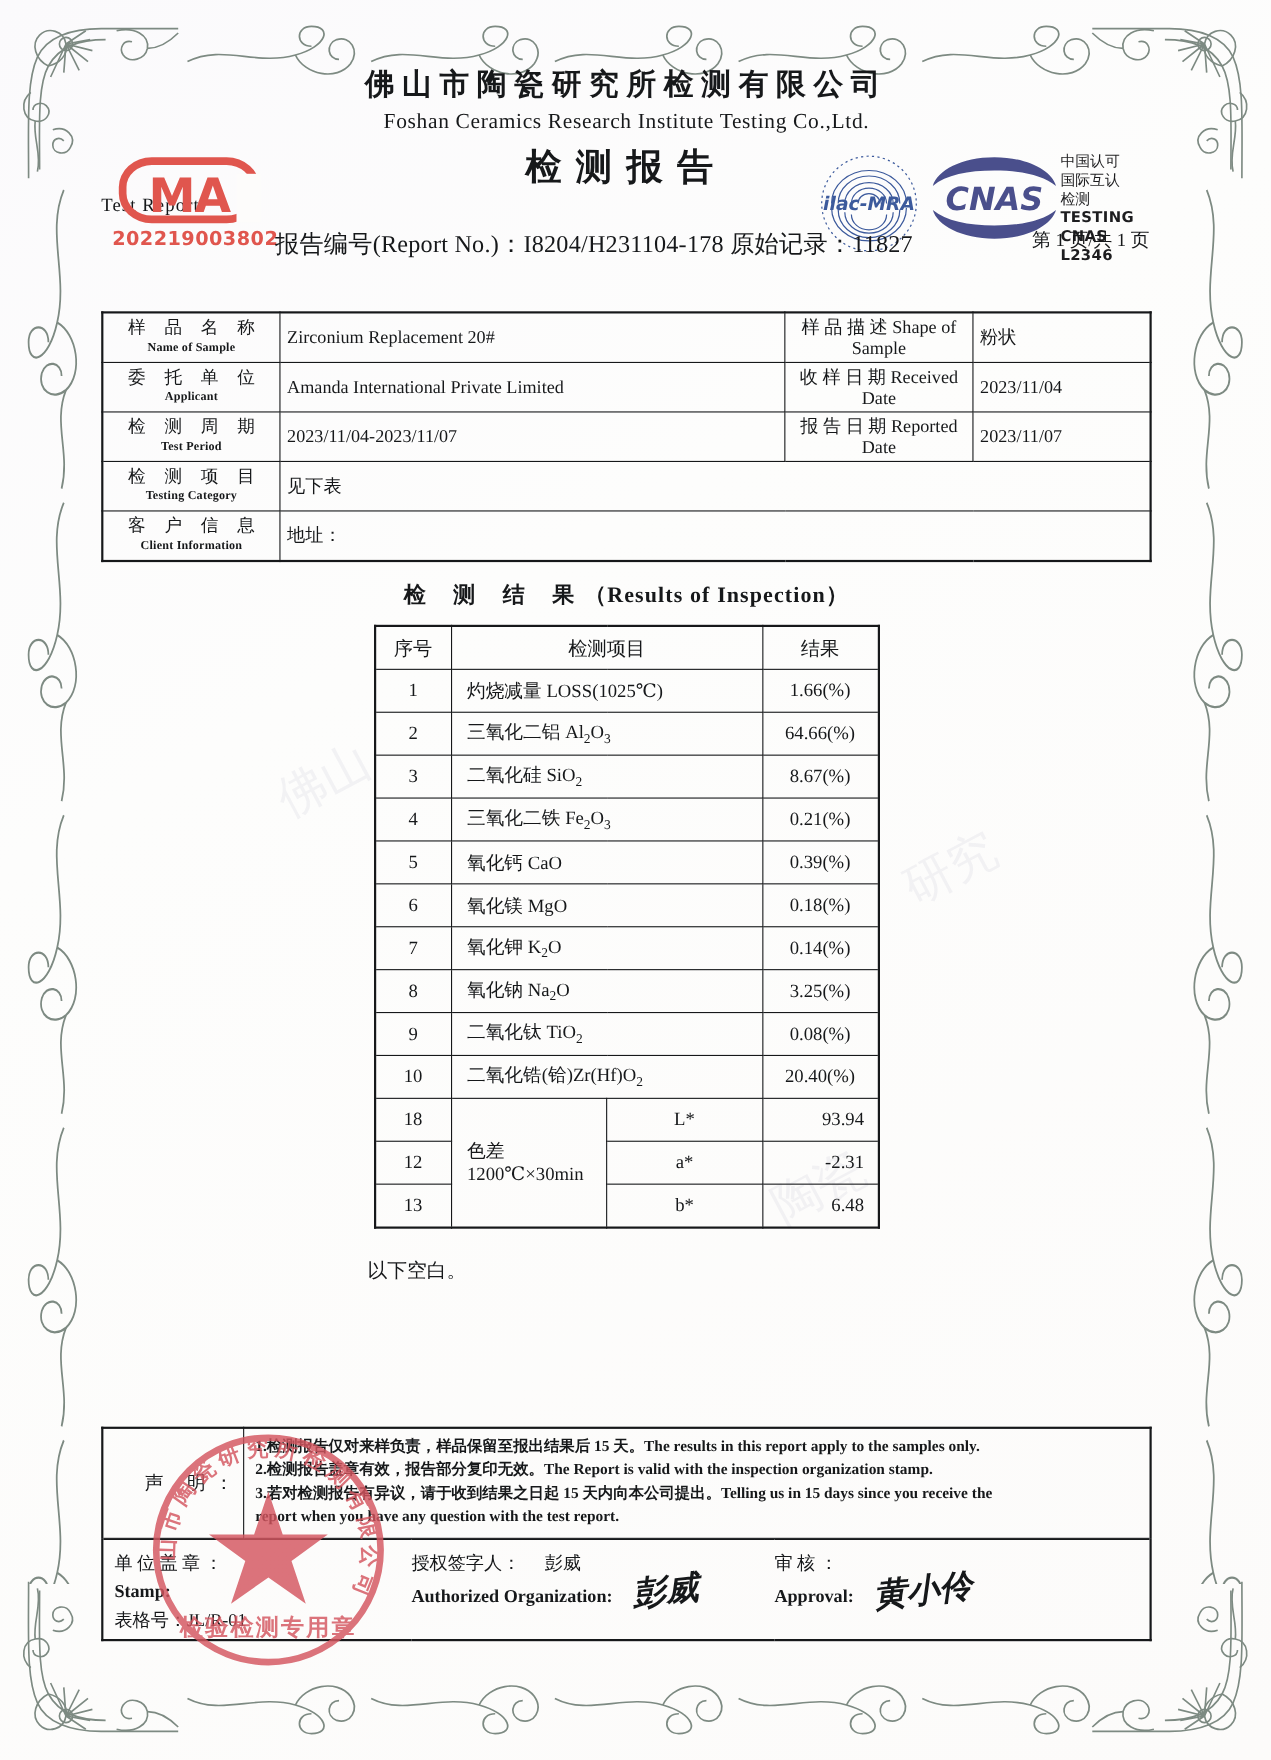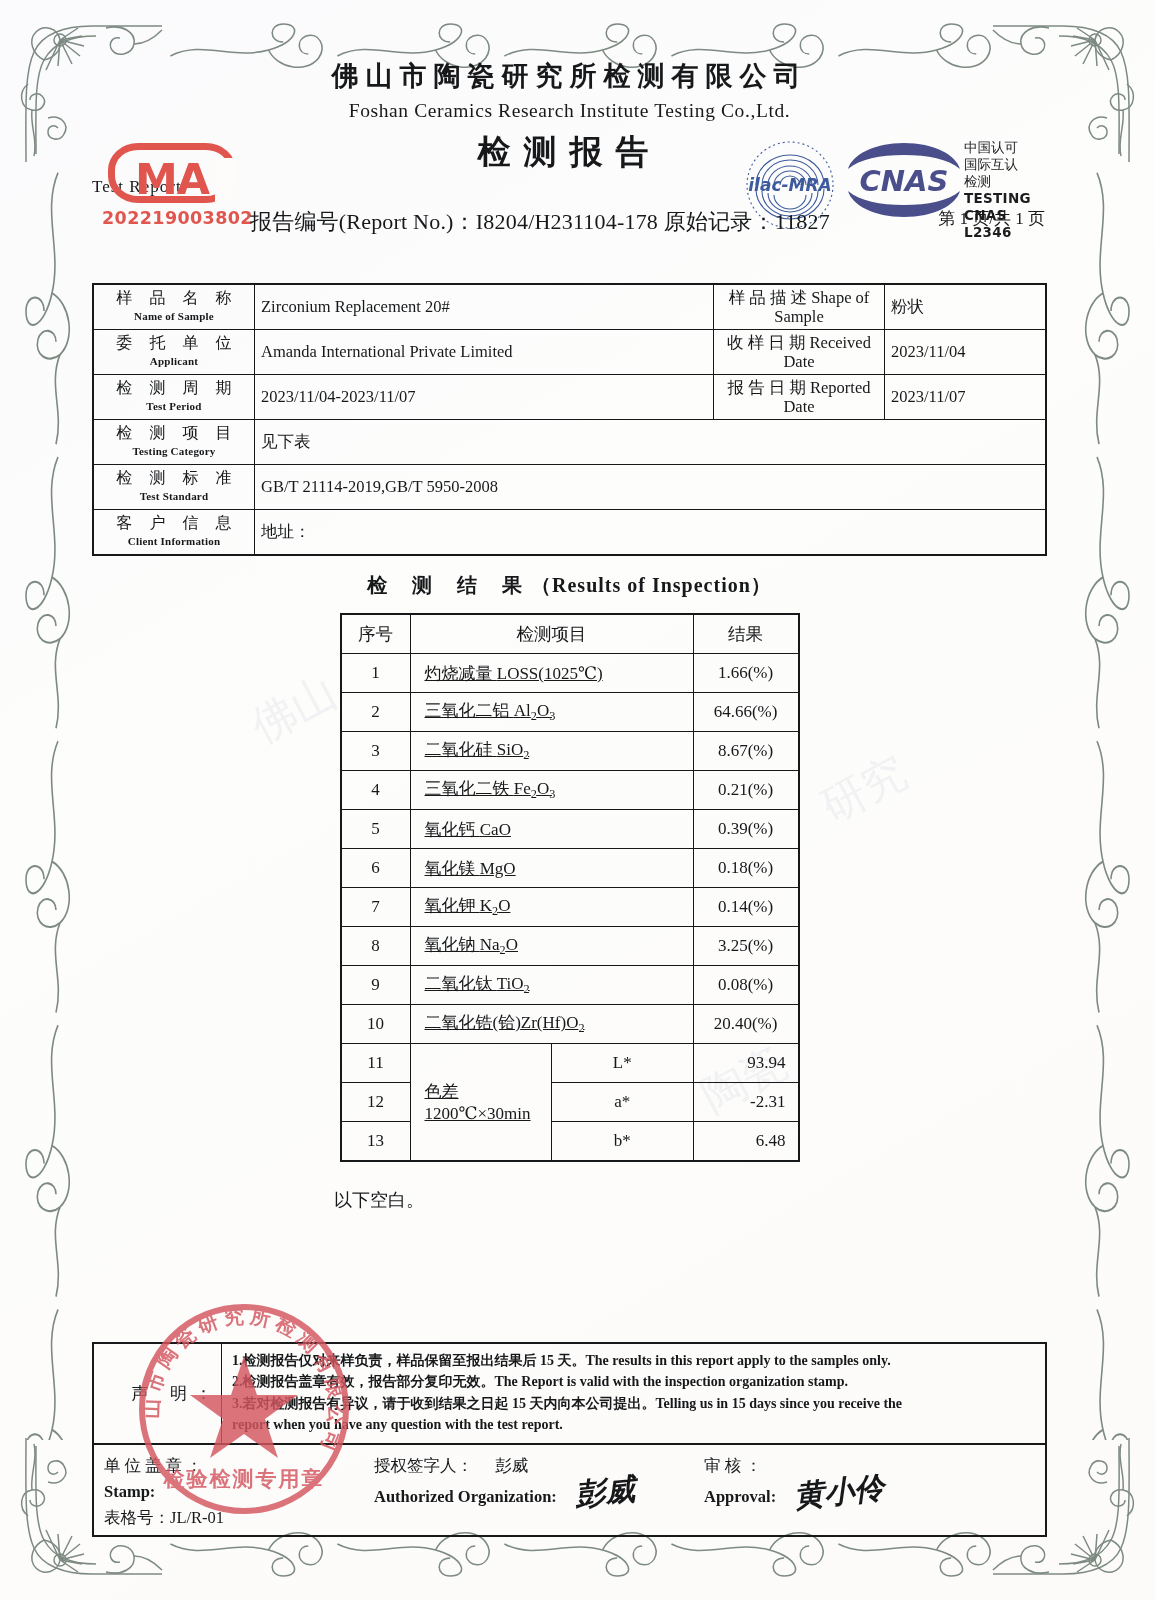--- a/index.html
+++ b/index.html
@@ -88,21 +88,21 @@
 
   .resttl{text-align:center;font-size:20px;font-weight:700;margin:16px 0 14px;letter-spacing:1px;}
   .resttl .sp{letter-spacing:9px;font-family:"DejaVu Serif","Liberation Serif",serif;}
 
   
   .results{width:460px;margin:0 auto;border:2px solid #16181a;table-layout:fixed;}
   .results td,.results th{border:1px solid #16181a;font-size:17px;font-weight:400;}
   .results th{padding:7px 0;font-size:17.5px;
      font-family:"DejaVu Serif","Liberation Serif",serif;}
   .c-no{width:68px;text-align:center;}
-  .c-item{text-align:left;padding-left:14px;text-decoration:underline;}
+  .c-item{text-align:left;padding-left:14px;}
   .c-res{width:104px;text-align:center;}
   .results tr{height:39px;}
   .res-r{text-align:right;padding-right:12px;}
   .c-sub{width:62px;text-align:center;}
   sub{font-size:72%;}
 
   .blank{margin:26px 0 0 242px;font-size:18px;}
 
   
   .decl{border:2px solid #16181a;border-bottom:none;margin-top:130px;table-layout:fixed;}
@@ -402,27 +402,20 @@
       </tr>
       <tr>
         <td class="lbl">
           <span class="c">检 测 项 目</span>
           <span class="e">Testing Category</span>
         </td>
         <td class="val" colspan="3">见下表</td>
       </tr>
       <tr>
         <td class="lbl">
-          <span class="c">检 测 标 准</span>
-          <span class="e">Test  Standard</span>
-        </td>
-        <td class="val" colspan="3">GB/T 21114-2019,GB/T 5950-2008</td>
-      </tr>
-      <tr>
-        <td class="lbl">
           <span class="c">客 户 信 息</span>
           <span class="e">Client Information</span>
         </td>
         <td class="val" colspan="3">地址：</td>
       </tr>
     </tbody>
       </table>
 
     <div class="resttl">
       <span class="sp">检 测 结 果</span><span>（Results of Inspection）</span>
@@ -481,21 +474,21 @@
         <td class="c-item" colspan="2"><span>二氧化钛 </span>TiO<sub>2</sub></td>
         <td class="c-res">0.08(%)</td>
       </tr>
       <tr>
         <td class="c-no">10</td>
         <td class="c-item" colspan="2"><span>二氧化锆(铪)</span>Zr(Hf)O<sub>2</sub></td>
         <td class="c-res">20.40(%)</td>
       </tr>
 
       <tr>
-        <td class="c-no">11</td>
+        <td class="c-no">18</td>
         <td class="c-item" rowspan="3">色差 1200℃×30min</td>
         <td class="c-sub">L*</td>
         <td class="c-res res-r">93.94</td>
       </tr>
       <tr>
         <td class="c-no">12</td>
         <td class="c-sub">a*</td>
         <td class="c-res res-r">-2.31</td>
       </tr>
       <tr>

